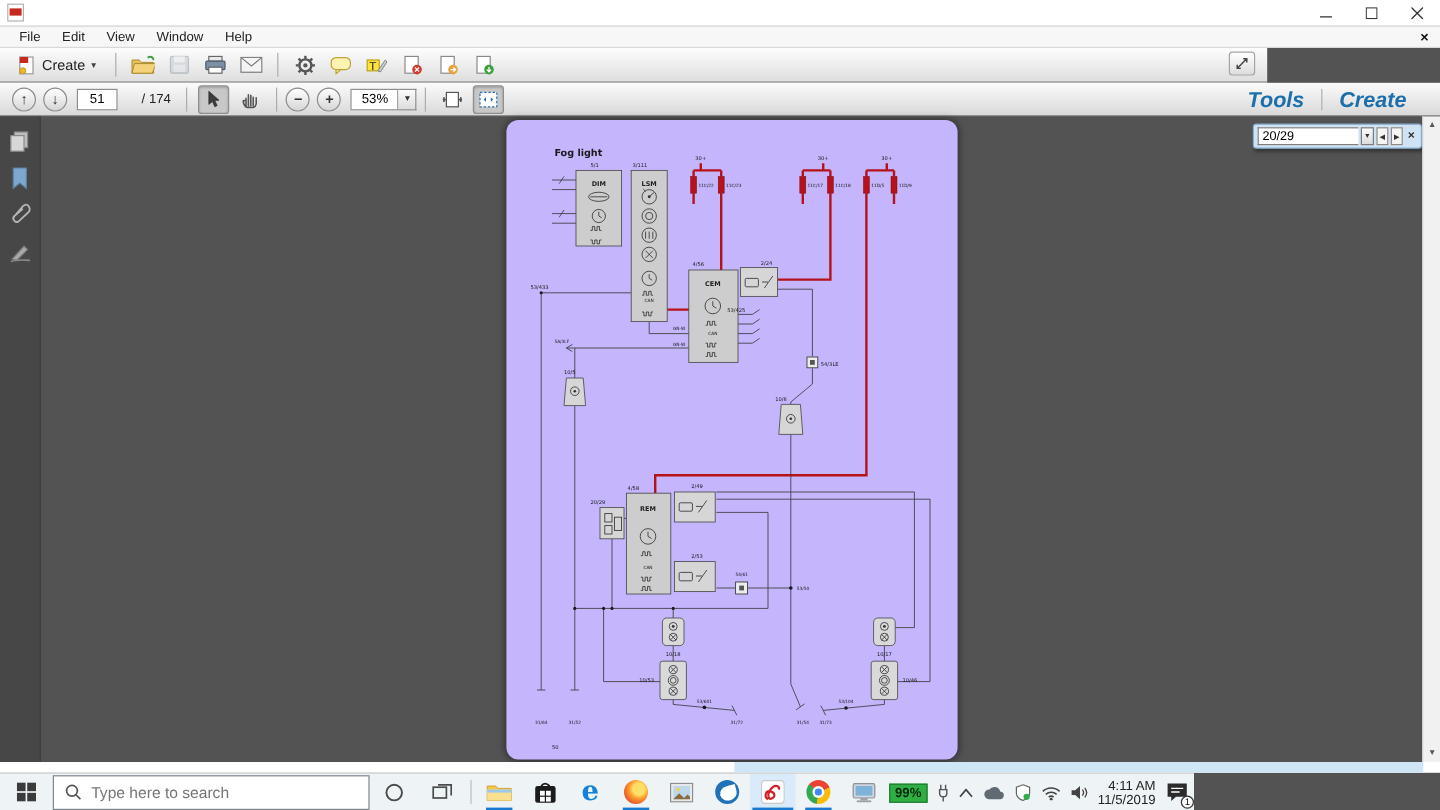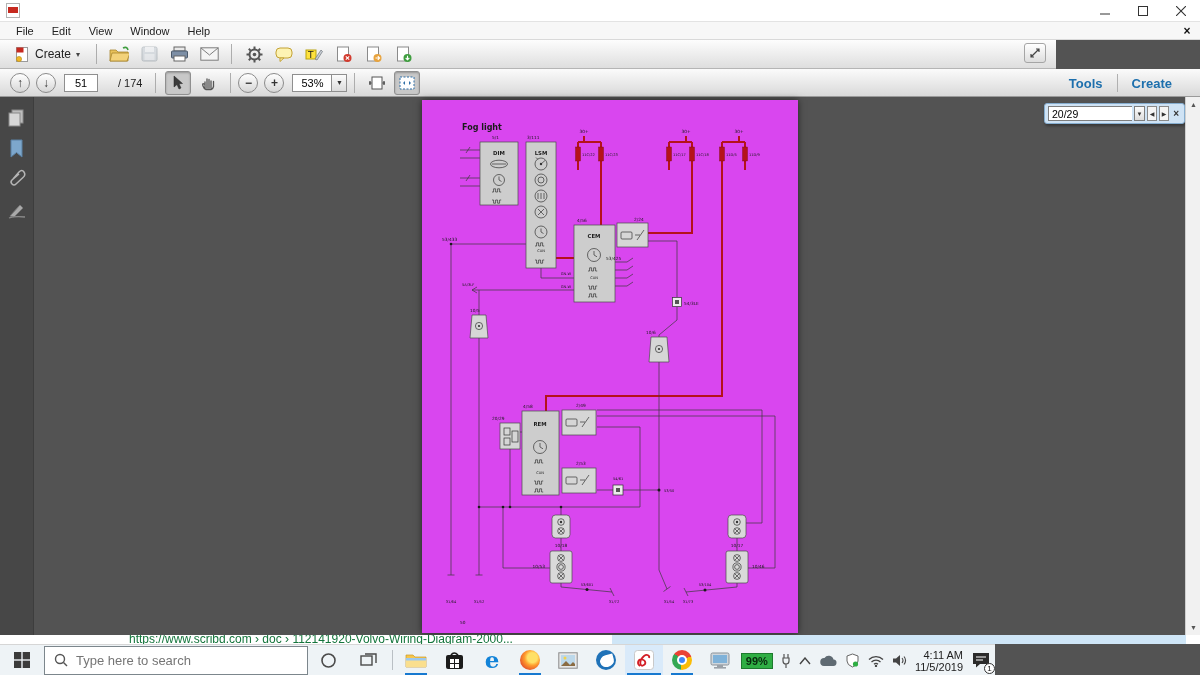--- a/index.html
+++ b/index.html
@@ -26,29 +26,29 @@
   .tsep { width:1px; height:20px; background:#adadad; margin:0 7px; }
   .createbtn { display:flex; align-items:center; gap:5px; padding:2px 7px; font-size:12px; color:#222; }
   .caret { font-size:8px; color:#444; }
   .circlebtn { width:20px; height:20px; border-radius:50%; background:linear-gradient(#ffffff,#d6d6d6); border:1px solid #8b8b8b; display:flex; align-items:center; justify-content:center; font-size:12px; font-weight:bold; color:#333; }
   .pageinput { width:34px; height:18px; border:1px solid #8f8f8f; background:#fff; font-size:11px; text-align:center; font-family:"Liberation Sans",sans-serif; }
   .pagetotal { font-size:11px; color:#222; margin:0 6px 0 20px; }
   .toolpressed { background:#c8c8c8; border:1px solid #8f8f8f; box-shadow:inset 0 1px 2px rgba(0,0,0,.25); }
   .zoombox { width:40px; height:18px; border:1px solid #8f8f8f; background:#fff; font-size:11px; display:flex; align-items:center; justify-content:center; }
   .zoomcaret { width:15px; height:18px; border:1px solid #8f8f8f; border-left:none; background:linear-gradient(#fcfcfc,#dcdcdc); display:flex; align-items:center; justify-content:center; font-size:7px; color:#333; }
   .rightlinks { position:absolute; right:14px; top:0; height:28px; display:flex; align-items:center; gap:0; }
-  .bluelink { color:#1c6fad; font-size:13px; font-weight:bold; padding:0 14px; }
+  .bluelink { color:#1c6fad; font-size:18px; font-weight:bold; padding:0 14px;font-style:italic; }
   .linksep { width:1px; height:18px; background:#b0b0b0; }
   .expandbtn { position:absolute; right:10px; top:3px; width:22px; height:20px; border:1px solid #a5a5a5; border-radius:3px; background:linear-gradient(#fff,#ddd); display:flex; align-items:center; justify-content:center; }
 
   
   .docarea { position:absolute; left:0; top:97px; width:1200px; height:538px; background:#535353; }
   .panelbar { position:absolute; left:0; top:0; width:34px; height:538px; background:#474747; border-right:1px solid #3d3d3d; }
   .picon { position:absolute; left:8px; width:19px; height:19px; }
-  .page { position:absolute; left:422px; top:3px; width:376px; height:533px; background:#d946ef; box-shadow:0 0 7px rgba(0,0,0,.55); }
+  .page { position:absolute; left:422px; top:3px; width:376px; height:533px; background:#c4b5fd; box-shadow:0 0 7px rgba(0,0,0,.55);border-radius:10px; }
   svg text { font-family:"DejaVu Sans",sans-serif; fill:#1a1a1a; }
   svg text.ttl { font-size:8px; font-weight:bold; }
   svg text.med { font-size:5.4px; font-weight:bold; fill:#222; }
   svg text.lb  { font-size:4.3px; }
   svg text.tiny{ font-size:3.6px; }
   .wireb { stroke:#3a3a3a; stroke-width:0.7; fill:none; }
   .wirer { stroke:#b5121b; stroke-width:2; fill:none; }
   .boxc  { fill:#cdcdcd; stroke:#4a4a4a; stroke-width:0.7; }
   .boxr  { fill:#d6d6d6; stroke:#4a4a4a; stroke-width:0.7; }
   .sym   { stroke:#333; stroke-width:0.7; fill:none; }
@@ -482,21 +482,20 @@
     </div>
 
     <div class="vscroll">
       <div class="sarrow" style="top:0">▲</div>
       <div class="sarrow" style="bottom:0">▼</div>
     </div>
   </div>
 
   <div class="peek">
     <div class="blue"></div>
-    <span class="url">https://www.scribd.com › doc › 112141920-Volvo-Wiring-Diagram-2000...</span>
   </div>
 
   <div class="taskbar">
     <div class="startbtn">
       <svg width="16" height="16">
           <g fill="#3b3b3b">
             <rect x="0" y="0" width="7.3" height="7.3"></rect>
             <rect x="8.7" y="0" width="7.3" height="7.3"></rect>
             <rect x="0" y="8.7" width="7.3" height="7.3"></rect>
             <rect x="8.7" y="8.7" width="7.3" height="7.3"></rect>

